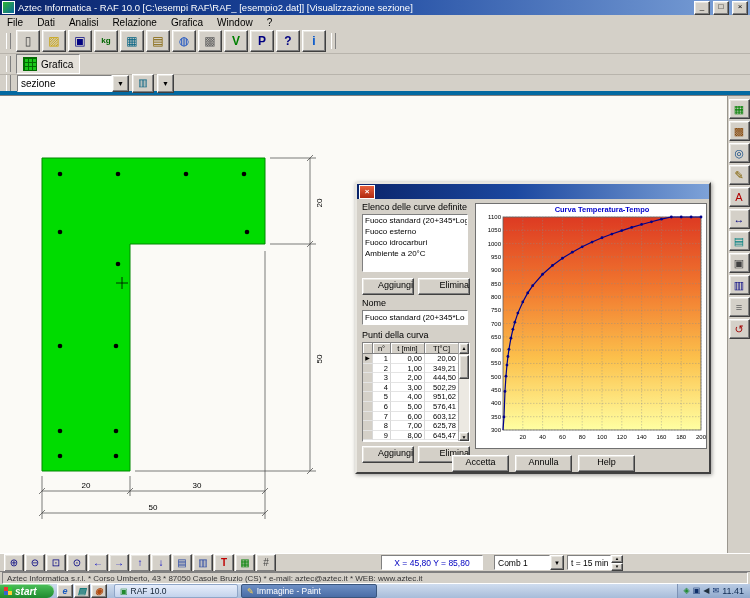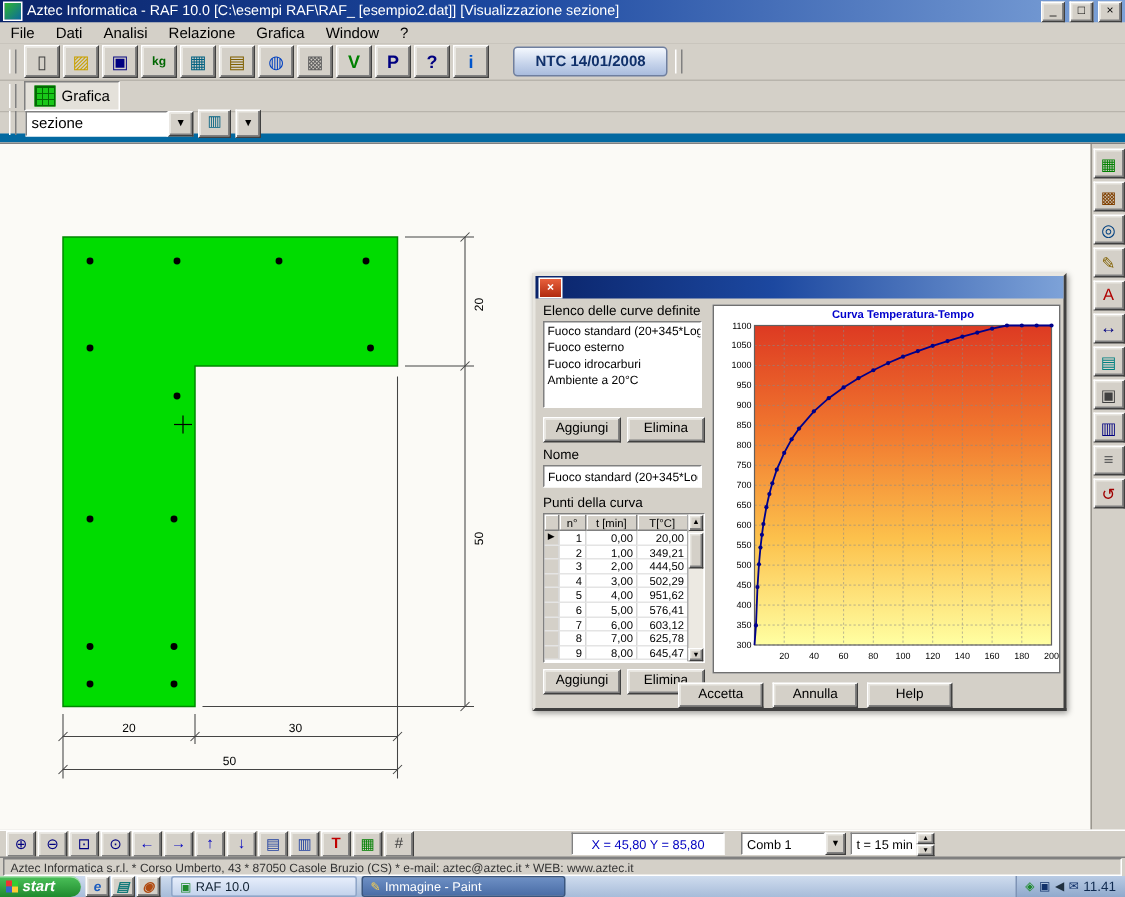--- a/index.html
+++ b/index.html
@@ -18,21 +18,21 @@
   .titlebar .title{flex:1;font-size:9.5px;font-weight:normal;white-space:nowrap;overflow:hidden}
   .win-btn{width:14px;height:12px;font-size:8px;line-height:10px;text-align:center;color:#000;cursor:default}
 
   
   .menubar{position:absolute;left:0;top:15px;width:750px;height:14px;display:flex;align-items:center;
     background:#d4d0c8;border-bottom:1px solid #a8a49c;font-size:10px}
   .menu-item{padding:1px 7px}
   .toolbar{position:absolute;left:0;display:flex;align-items:center;background:#d4d0c8;box-sizing:border-box}
   .tb1{top:29px;width:750px;height:25px;border-bottom:1px solid #b8b4ac;padding-left:3px;gap:2px}
   .tb2{top:54px;width:750px;height:21px;border-bottom:1px solid #b8b4ac;padding-left:3px;gap:2px}
-  .tb3{top:75px;width:750px;height:20px;border-bottom:6px solid #0369a1;padding-left:3px;gap:3px}
+  .tb3{top:75px;width:750px;height:20px;border-bottom:4px solid #0369a1;padding-left:3px;gap:3px}
   .grip{width:3px;height:16px;border-left:1px solid #fff;border-right:1px solid #808080;margin:0 3px}
   .tb-btn{width:22px;height:20px;display:flex;align-items:center;justify-content:center;font-size:12px}
   .tb-btn .glyph{line-height:1}
   .ntc-btn{margin-left:14px;height:18px;padding:0 14px;display:flex;align-items:center;
     font-size:10px;font-weight:bold;color:#10306a;border:1px solid #6f7f9f;border-radius:3px;
     background:linear-gradient(#f4f8fe,#c4d2ea 60%,#a9bcdd)}
   .graf-btn{height:18px;padding:0 6px;display:flex;align-items:center;gap:4px;font-size:10px;
     background:#e4e1da;border:1px solid;border-color:#808080 #fff #fff #808080}
   .graf-glyph{width:12px;height:12px;background:#19c819;border:1px solid #046a04;
     background-image:linear-gradient(#046a04 1px,transparent 1px),linear-gradient(90deg,#046a04 1px,transparent 1px);
@@ -53,21 +53,21 @@
     border:2px solid;border-color:#e8e6e0 #404040 #404040 #e8e6e0;box-shadow:1px 1px 4px rgba(0,0,0,.4);box-sizing:border-box;z-index:10}
   .dlg-title{height:15px;background:linear-gradient(90deg,#0a246a,#1c48a0 45%,#7da2d8);color:#fff;
     display:flex;align-items:center;padding:0 2px;gap:3px}
   .dlg-title .t{flex:1;font-size:9px;font-weight:bold;white-space:nowrap;overflow:hidden}
   .dlg-close{width:14px;height:12px;background:linear-gradient(#e8603c,#b02a10);border:1px solid #fff;
     color:#fff;font-size:8px;line-height:11px;text-align:center;font-weight:bold}
   .dlg-body{position:relative;width:100%;height:calc(100% - 15px)}
   .dlg-label{position:absolute;font-size:9px;color:#000}
   .listbox{position:absolute;left:5px;top:15px;width:106px;height:58px;overflow:hidden;box-sizing:border-box}
   .lb-item{height:11px;line-height:11px;font-size:8px;padding-left:2px;white-space:nowrap;overflow:hidden}
-  .dbtn{position:absolute;width:50px;height:15px;font-size:9px;text-align:center;line-height:13px}
+  .dbtn{position:absolute;width:50px;height:15px;font-size:9px;text-align:right;line-height:13px}
   .namebox{position:absolute;left:5px;top:111px;width:106px;height:15px;font-size:8px;
     font-family:"Liberation Sans",sans-serif;padding:0 2px;box-sizing:border-box}
   
   .pt-table{position:absolute;left:5px;top:143px;width:108px;height:100px;background:#fff;
     border:1px solid;border-color:#808080 #fff #fff #808080;box-sizing:border-box;overflow:hidden;font-size:7.5px}
   .pt-head{display:grid;grid-template-columns:10px 18px 34px 34px;height:11px}
   .pt-head div{background:#d4d0c8;border-right:1px solid #808080;border-bottom:1px solid #808080;
     box-shadow:inset 1px 1px 0 #fff;text-align:center;line-height:11px;overflow:hidden}
   .pt-row{display:grid;grid-template-columns:10px 18px 34px 34px;height:9.6px;line-height:9.6px}
   .pt-row div{border-right:1px solid #d8d8d8;border-bottom:1px solid #e4e4e4;overflow:hidden}
@@ -162,21 +162,20 @@
       <div class="tb-btn raised">
         <span class="glyph" style="color: rgb(0, 0, 128); font-weight: bold;">P</span>
       </div>
       <div class="tb-btn raised">
         <span class="glyph" style="color: rgb(0, 0, 128); font-weight: bold;">?</span>
       </div>
       <div class="tb-btn raised">
         <span class="glyph" style="color: rgb(0, 85, 204); font-weight: bold;">i</span>
       </div>
     </span>
-  <div class="ntc-btn">NTC 14/01/2008</div>
   <div class="grip"></div>
 </div>
 
 <div class="toolbar tb2">
   <div class="grip"></div>
   <div class="graf-btn">
     <span class="graf-glyph"></span>
     <span>Grafica</span>
   </div>
 </div>

